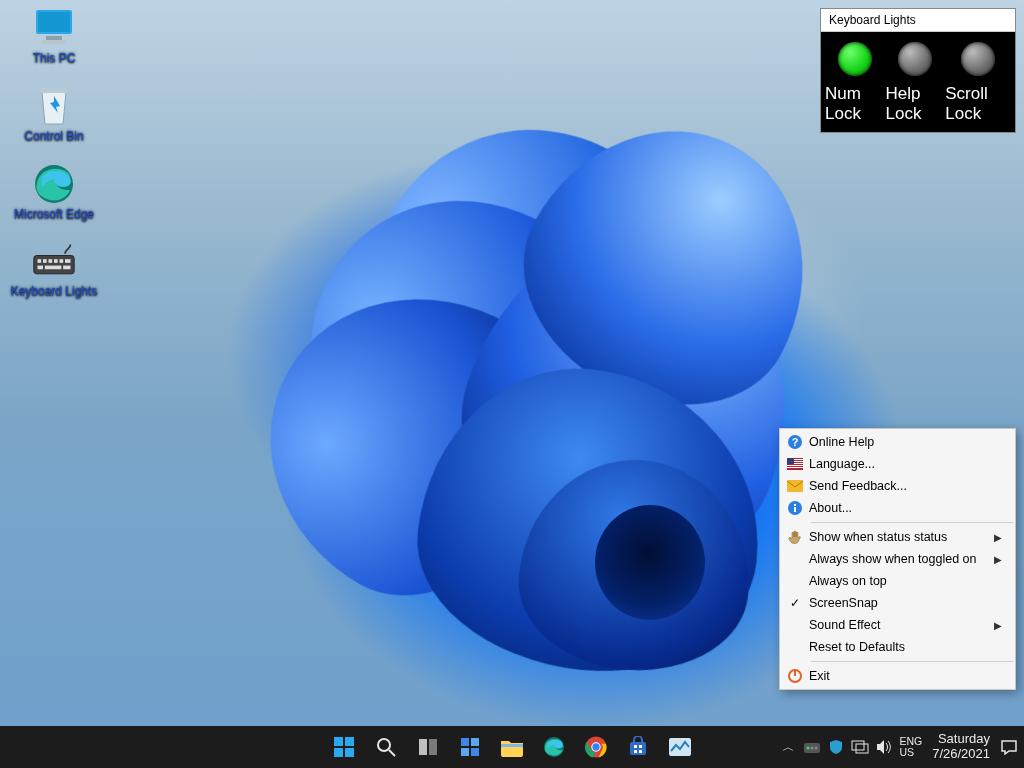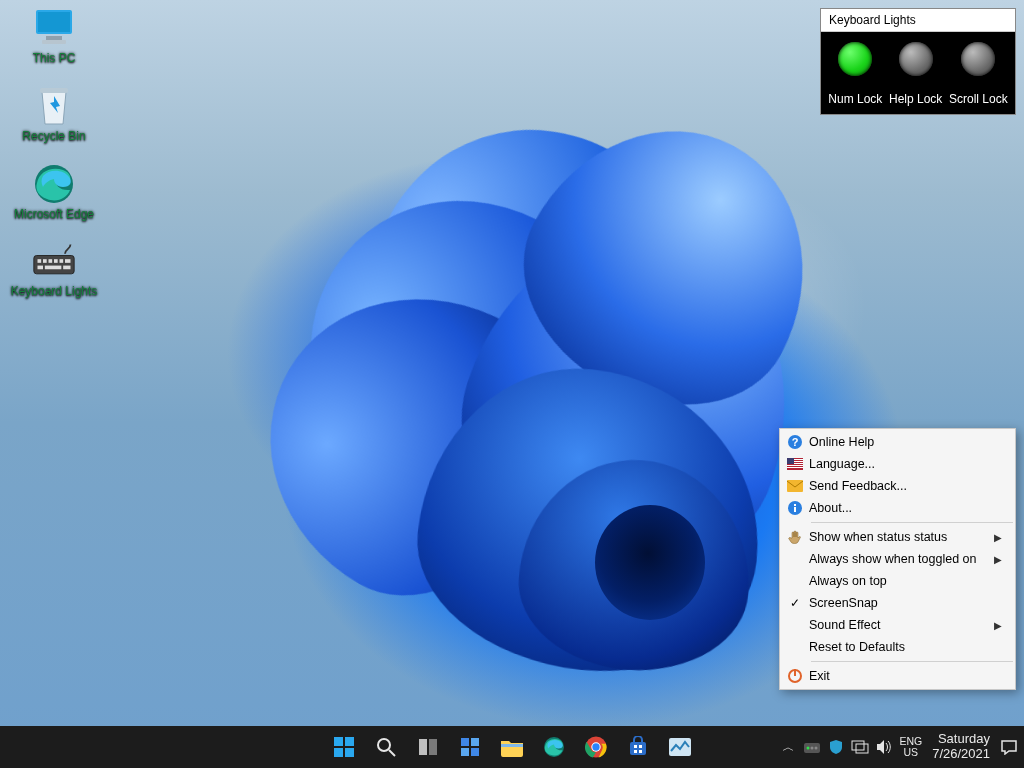--- a/index.html
+++ b/index.html
@@ -22,46 +22,46 @@
 .p4 { left:470px; top:230px; width:320px; height:340px; background: radial-gradient(circle at 60% 20%, #89c0ff, #205fe2 55%, #082e90 88%); transform: rotate(18deg); }
 .p5 { left:530px; top:130px; width:280px; height:270px; background: radial-gradient(circle at 55% 20%, #9cccff, #2a6ce8 55%, #0b36a0 90%); transform: rotate(28deg); }
 .p6 { left:420px; top:370px; width:340px; height:300px; background: radial-gradient(circle at 45% 30%, #3e89f2, #0c3cad 60%, #031f6a 92%); transform: rotate(6deg); border-radius:46% 54% 48% 52% / 60% 58% 42% 40%; }
 .p7 { left:520px; top:460px; width:230px; height:210px; background: radial-gradient(circle at 42% 28%, #2f78e6, #072b90 70%, #01154c); transform: rotate(4deg); }
 .hole { position:absolute; left:595px; top:505px; width:110px; height:115px; border-radius:50%; background: radial-gradient(circle at 48% 42%, #010f35 0%, #031f66 55%, #0b3aa2 100%); }
 
 
 #icons { position:absolute; left:8px; top:6px; display:flex; flex-direction:column; gap:18px; }
 .di { width:92px; display:flex; flex-direction:column; align-items:center; gap:2px; cursor:pointer; }
 .di .icon { width:44px; height:44px; display:flex; align-items:center; justify-content:center; }
-.di .label { color:#15803d; font-size:12px; text-align:left; line-height:1.15; text-shadow:0 1px 2px #000, 0 0 3px #000; }
+.di .label { color:#1d4ed8; font-size:12px; text-align:left; line-height:1.15; text-shadow:0 1px 2px #000, 0 0 3px #000; }
 
 
 #kl-widget { position:absolute; right:8px; top:8px; width:196px; background:#fff; border:1px solid #888; font-size:12px; }
 #kl-widget .title { background:#fff; color:#000; padding:4px 8px; border-bottom:1px solid #ccc; }
 #kl-widget .body { background:#000; display:flex; justify-content:space-around; padding:10px 4px 8px; }
-.lock { display:flex; flex-direction:column; align-items:center; gap:16px; color:#fff; font-size:12px; }
+.lock { display:flex; flex-direction:column; align-items:center; gap:8px; color:#fff; font-size:17px; }
 .led { width:34px; height:34px; border-radius:50%; background:radial-gradient(circle at 35% 30%, #bbb, #6a6a6a 60%, #555); box-shadow: inset 0 0 4px #000; }
 .led.on { background:radial-gradient(circle at 35% 30%, #6cff6c, #1ad41a 55%, #0c960c); }
 
 
 #ctx { position:absolute; left:779px; top:428px; width:237px; background:#f5f5f5; border:1px solid #c8c8c8; box-shadow:3px 3px 10px rgba(0,0,0,0.35); font-size:12.5px; padding:2px 1px; }
 .mrow { display:flex; align-items:center; height:22px; padding:0 8px 0 0; color:#000; cursor:default; }
 .mrow .ic { width:28px; display:flex; align-items:center; justify-content:center; }
 .mrow .tx { flex:1; white-space:nowrap; }
 .mrow .ar { width:12px; font-size:10px; color:#333; }
 .msep { height:1px; background:#d0d0d0; margin:3px 1px 3px 30px; }
 .chk::before { content:"✓"; font-size:12px; }
 
 
 #taskbar { position:absolute; left:0; right:0; bottom:0; height:42px; background:#1c1c1c; display:flex; align-items:center; color:#eaeaea; }
 #tb-center { position:absolute; left:50%; transform:translateX(-50%); display:flex; align-items:center; gap:4px; }
 .tb-btn { width:38px; height:38px; display:flex; align-items:center; justify-content:center; border-radius:4px; cursor:pointer; }
 #tb-right { position:absolute; right:6px; display:flex; align-items:center; gap:6px; height:100%; }
 .tray-icon { width:18px; height:18px; display:flex; align-items:center; justify-content:center; color:#e4e4e4; }
-#lang { font-size:10.5px; line-height:1.05; text-align:center; }
+#lang { font-size:10.5px; line-height:1.05; }
 #clock { font-size:13px; line-height:1.15; text-align:right; padding:0 4px; }
 
 
 svg { display:block; }
 </style>
 </head>
 <body>
 
 <div id="desktop">
   <div class="petal p1"></div>
@@ -87,21 +87,21 @@
     <div class="label">This PC</div>
   </div>
   <div class="di">
     <div class="icon">
       <svg width="40" height="44" viewBox="0 0 40 44">
           <path d="M8 8h24l-3 32H11z" fill="#e8f0f6" stroke="#8aa5b8"></path>
           <path d="M20 12l6 10-4 1 2 6-8-10 4-1z" fill="#1f97e0"></path>
           <rect x="6" y="4" width="28" height="5" rx="2" fill="#b8cad6"></rect>
         </svg>
     </div>
-    <div class="label">Recycle Bin</div>
+    <div class="label">Control Bin</div>
   </div>
   <div class="di">
     <div class="icon">
       <svg width="42" height="42" viewBox="0 0 42 42">
           <circle cx="21" cy="21" r="19" fill="#107c6f"></circle>
           <path d="M4 20c2-11 14-17 26-13 9 3 10 13 2 15-6 1-10-2-10-6 0 6 5 12 15 11-3 8-13 13-23 9C5 33 2 26 4 20z" fill="#29c3a9"></path>
           <path d="M10 13c6-7 20-7 26 1 4 5 1 10-6 10-6 0-9-4-9-8-5 1-9 4-11 8-2-4-2-8 0-11z" fill="#3cc4ef"></path>
         </svg>
     </div>
     <div class="label">Microsoft Edge</div>

